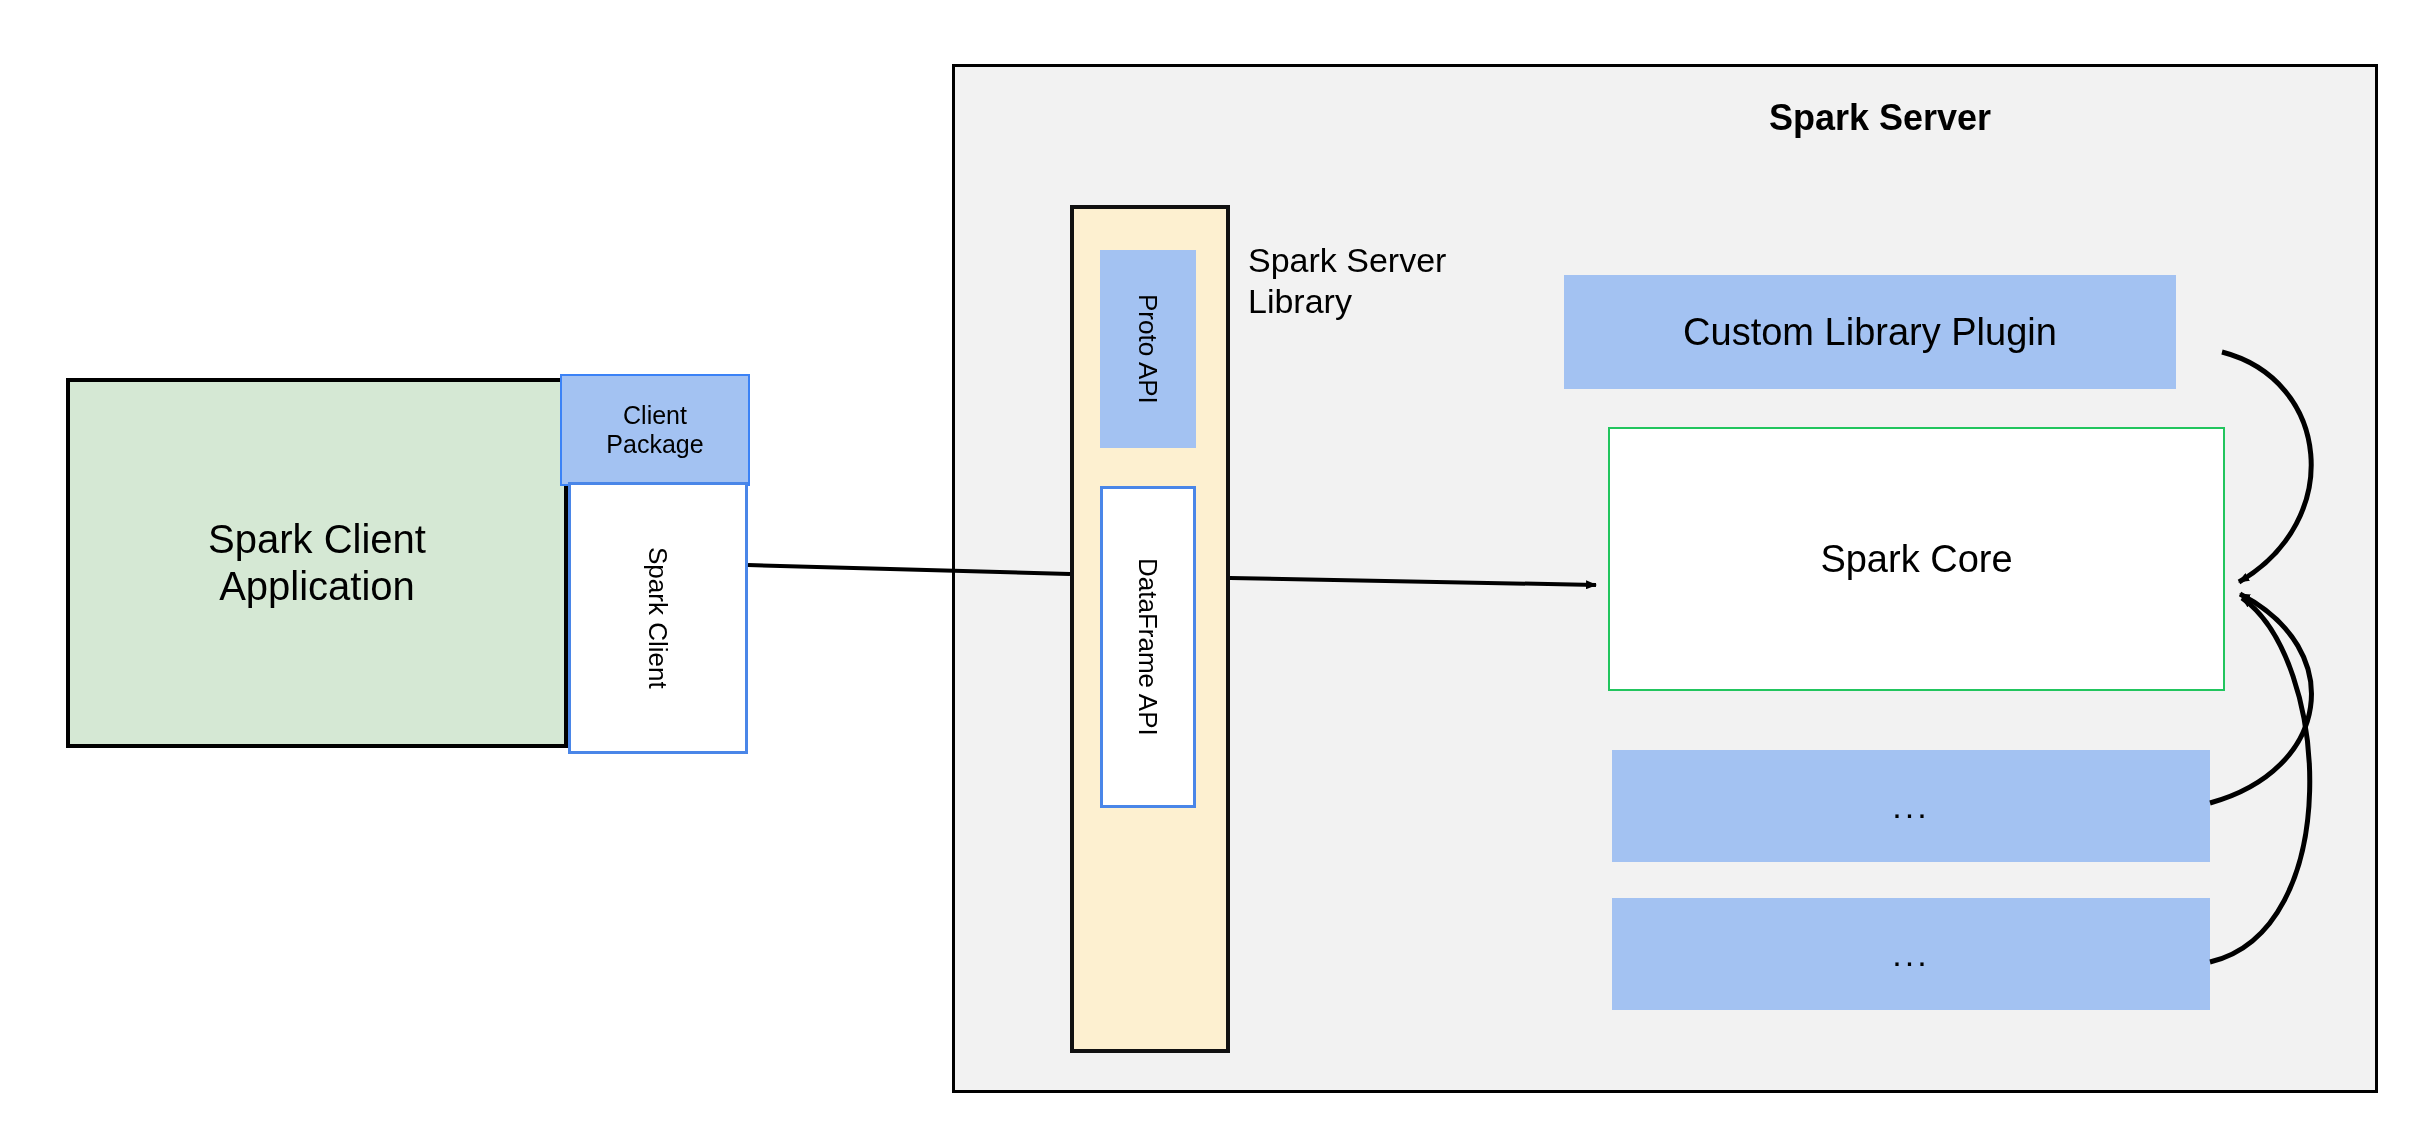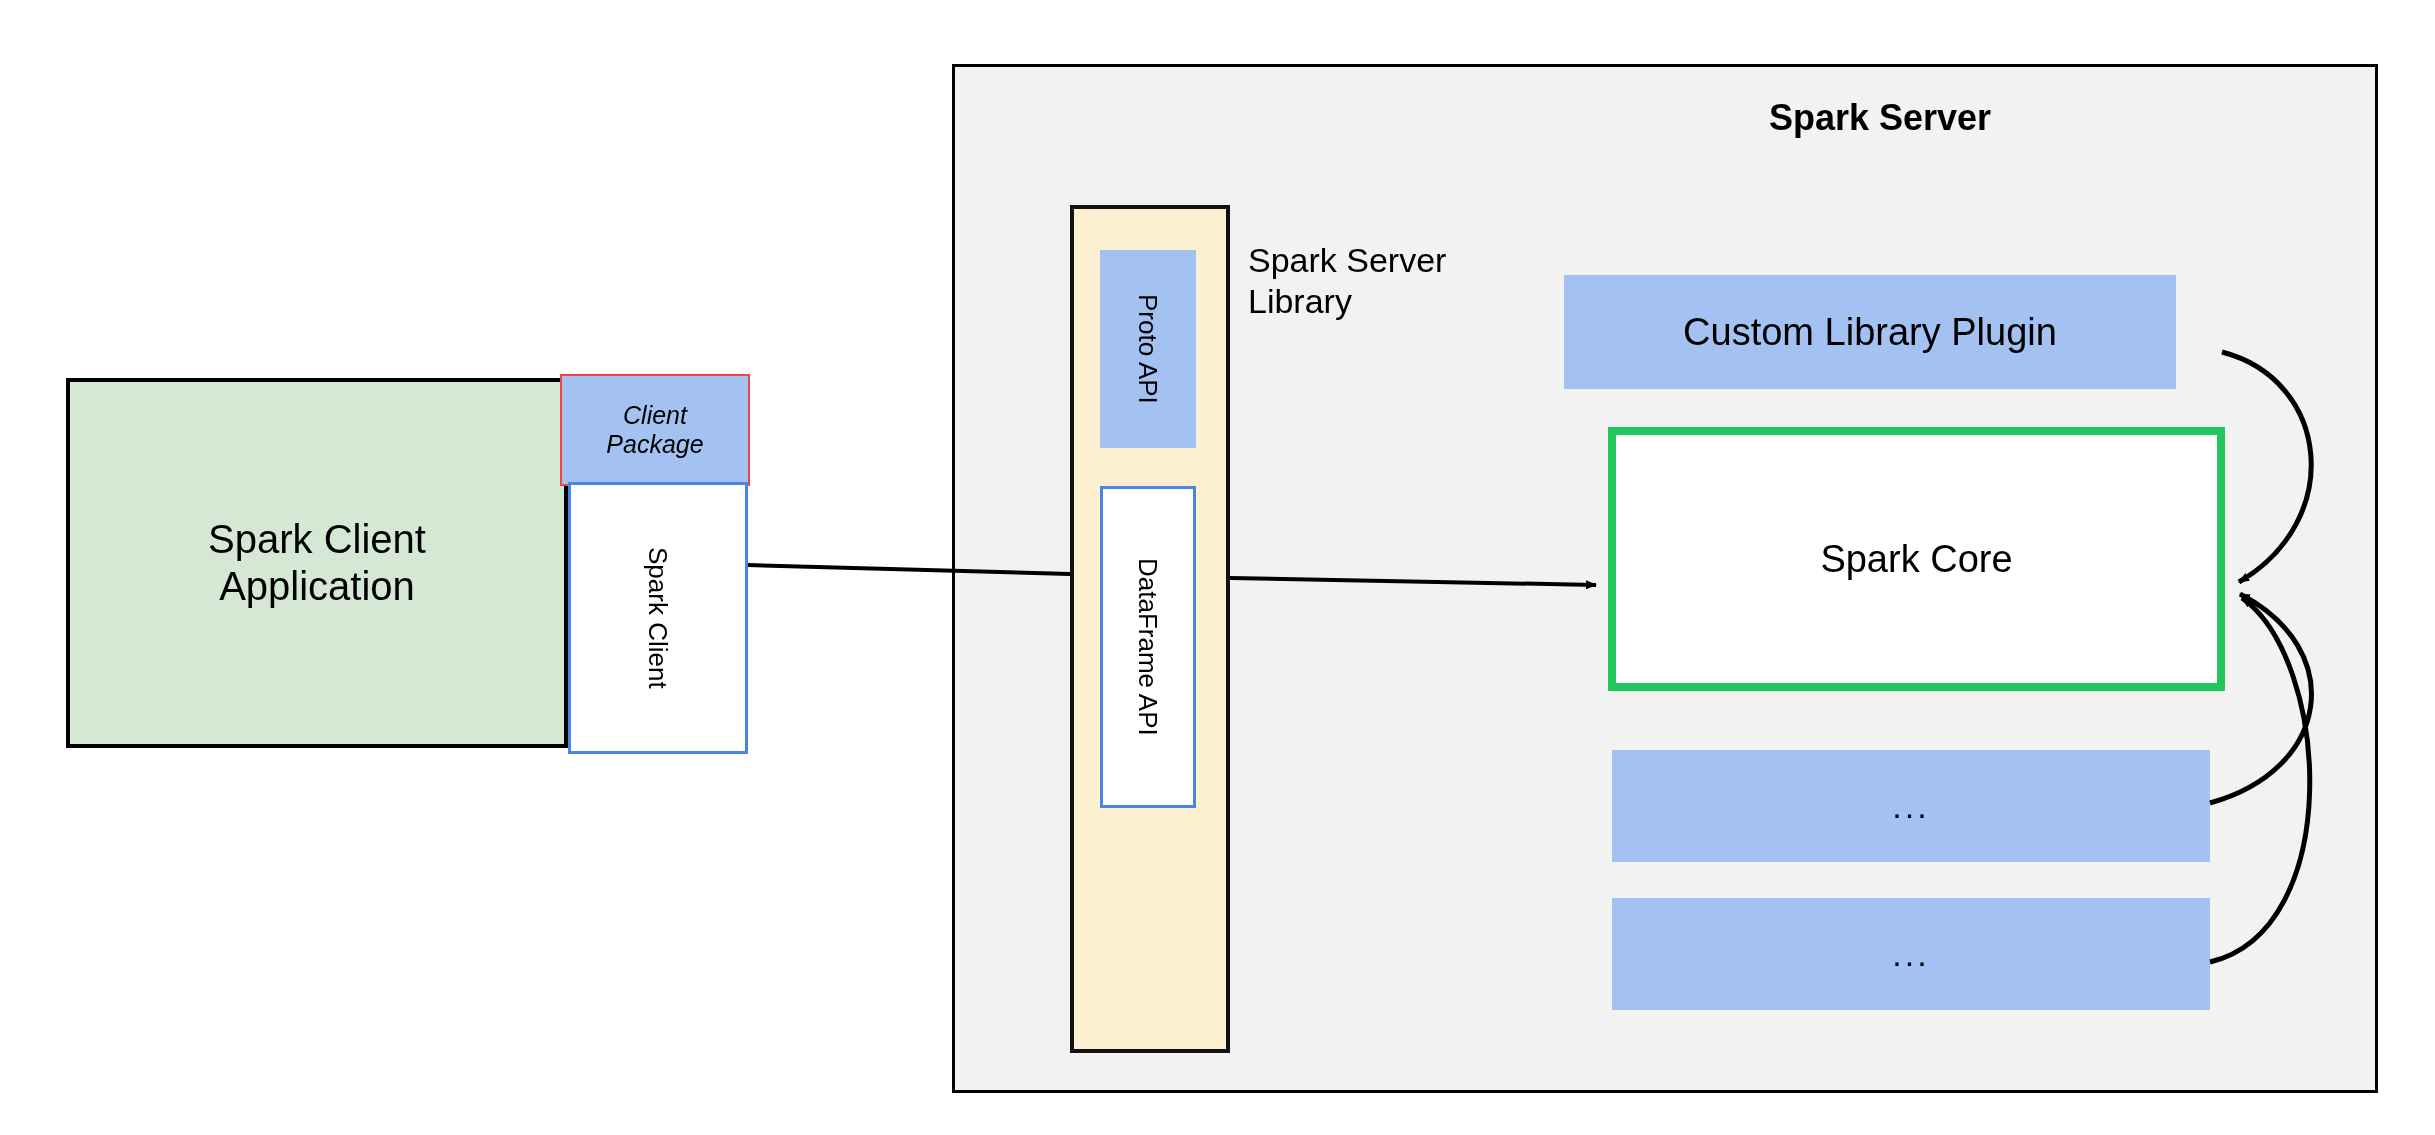--- a/index.html
+++ b/index.html
@@ -108,21 +108,21 @@
     height: 114px;
     background: #a3c2f2;
     font-size: 38px;
   }
   #spark-core {
     left: 1608px;
     top: 427px;
     width: 617px;
     height: 264px;
     background: #ffffff;
-    border: 8px solid #22c55e;
+    border: 2px solid #22c55e;
     font-size: 38px;
   }
   #ellipsis-one {
     left: 1612px;
     top: 750px;
     width: 598px;
     height: 112px;
     background: #a3c2f2;
     font-size: 34px;
     letter-spacing: 3px;
@@ -148,25 +148,24 @@
     flex-direction: column;
     font-size: 40px;
     z-index: 2;
   }
   #client-package {
     left: 560px;
     top: 374px;
     width: 190px;
     height: 112px;
     background: #a3c2f2;
-    border: 2px solid #ef4444;
+    border: 2px solid #3b82f6;
     flex-direction: column;
     font-size: 25px;
     z-index: 3;
-    font-style: italic;
   }
   #spark-client {
     left: 568px;
     top: 482px;
     width: 180px;
     height: 272px;
     background: #ffffff;
     border: 3px solid #4a86e8;
     z-index: 3;
   }

